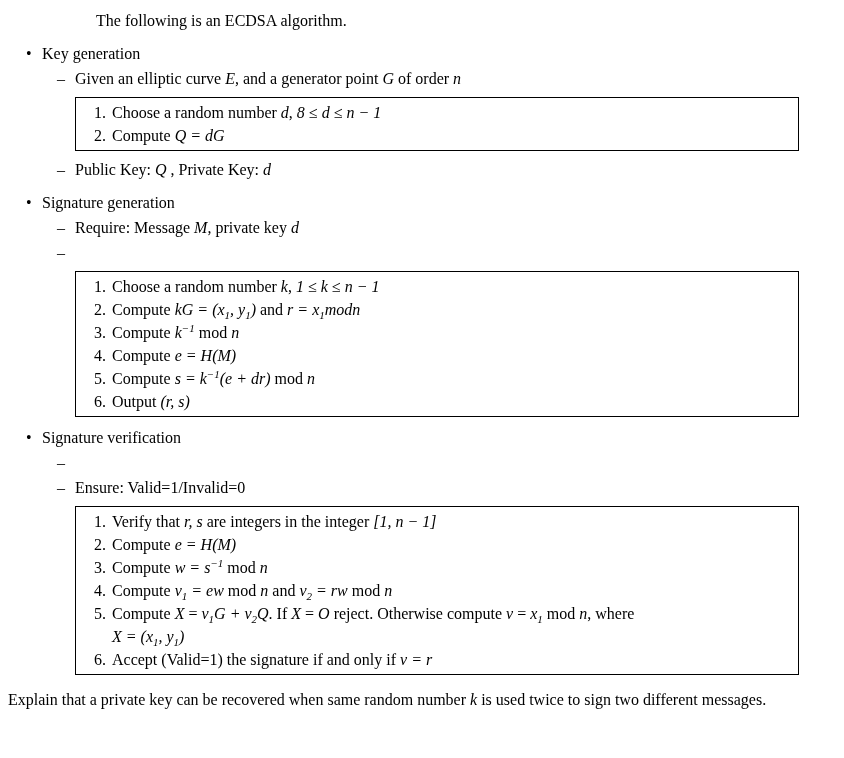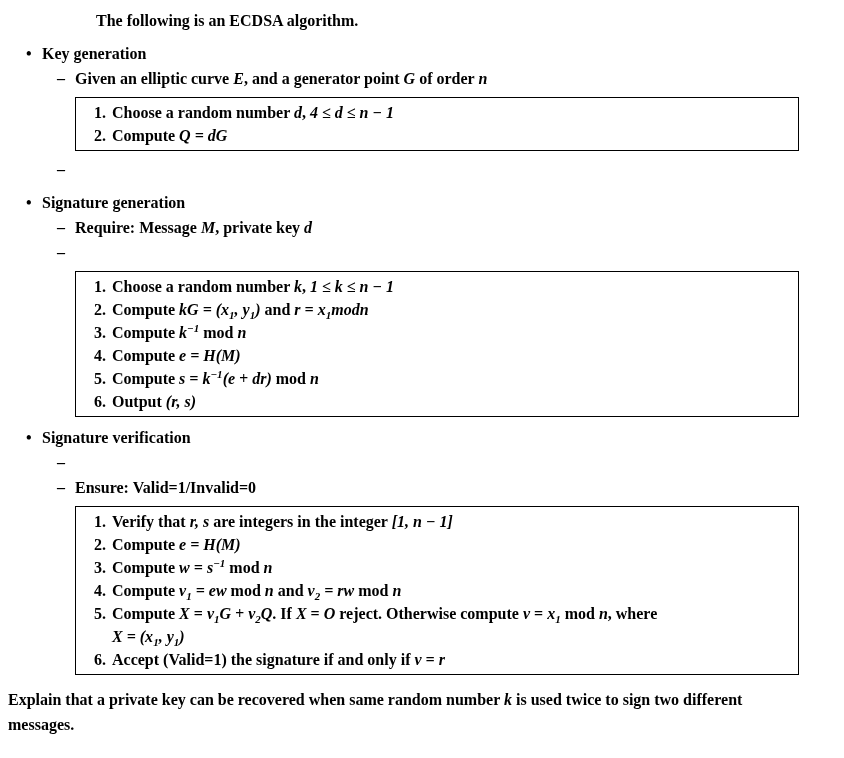--- a/index.html
+++ b/index.html
@@ -1,18 +1,18 @@
 <!DOCTYPE html>
 <html><head>
 <meta charset="utf-8">
 <style>
   html,body{margin:0;padding:0;background:#ffffff;color:#000000;}
   body{width:844px;height:758px;overflow:hidden;
        font-family:"Liberation Serif","DejaVu Serif",serif;font-size:16px;}
-  .page{box-sizing:border-box;width:836px;height:758px;padding:8px 4px 0 8px;font-weight:bold;}
+  .page{box-sizing:border-box;width:836px;height:758px;padding:8px 4px 0 8px;}
   .intro{margin:0 0 0 88px;line-height:25px;}
   .section{margin-top:8px;}
   .bullet-row{margin:0 0 0 18px;line-height:25px;display:flex;}
   .bullet{flex:none;width:16px;}
   .dash-line{margin:0 0 0 49px;line-height:25px;display:flex;}
   .dash{flex:none;width:18px;}
   .algo-box{border:1px solid #000;margin:6px 0 6px 67px;width:724px;
             box-sizing:border-box;padding:3px 10px 3px 10px;}
   .box-item{display:flex;line-height:23px;}
   .num{flex:none;width:20px;text-align:right;margin-right:6px;}
@@ -32,29 +32,30 @@
           <span class="bullet">•</span>
           <span class="section-title">Key generation</span>
         </div>
         <div class="dash-line">
           <span class="dash">–</span>
           <span class="dash-text">Given an elliptic curve <i>E</i>, and a generator point <i>G</i> of order <i>n</i></span>
         </div>
         <div class="algo-box">
           <div class="box-item">
             <span class="num">1.</span>
-            <span class="step-text">Choose a random number <i>d</i>, <i>4 ≤ d ≤ n − 1</i></span>
+            <span class="step-text">Choose a random number <i>d</i>, <i>8 ≤ d ≤ n − 1</i></span>
           </div>
           <div class="box-item">
             <span class="num">2.</span>
             <span class="step-text">Compute <i>Q = dG</i></span>
           </div>
         </div>
         <div class="dash-line">
           <span class="dash">–</span>
+          <span class="dash-text">Public Key: <i>Q</i> , Private Key: <i>d</i></span>
         </div>
       </div>
       <div class="section">
         <div class="bullet-row">
           <span class="bullet">•</span>
           <span class="section-title">Signature generation</span>
         </div>
         <div class="dash-line">
           <span class="dash">–</span>
           <span class="dash-text">Require: Message <i>M</i>, private key <i>d</i></span>

